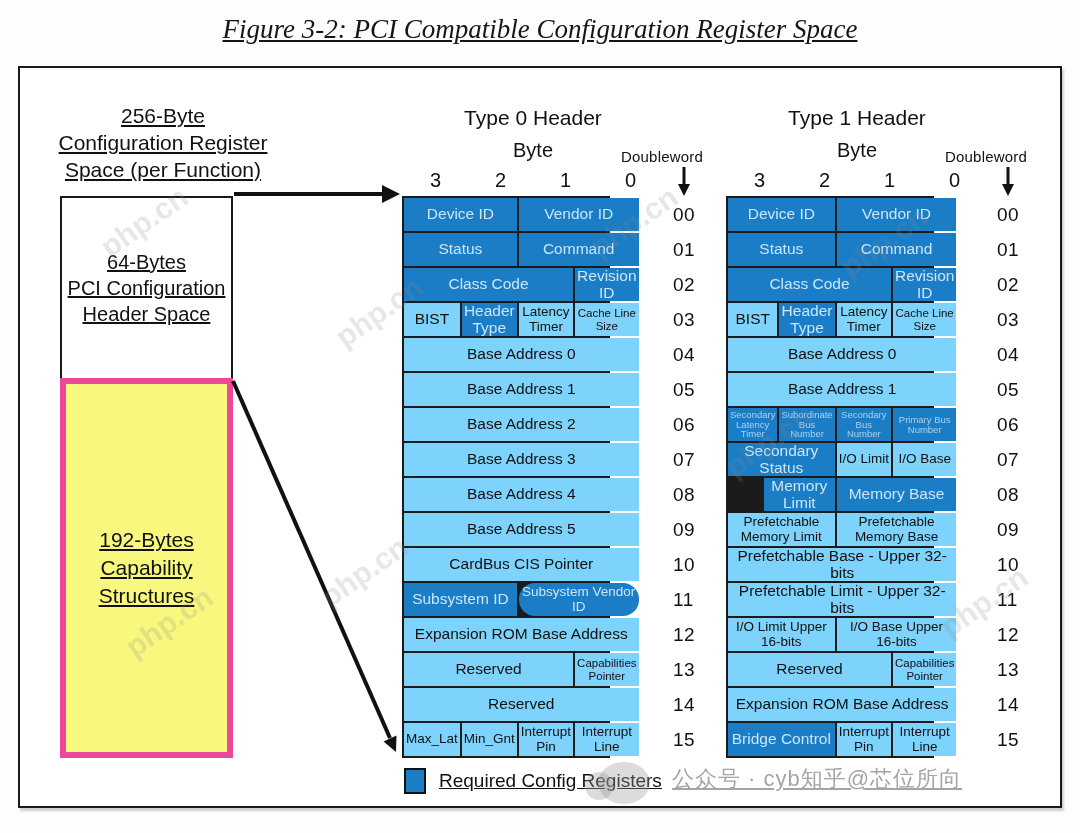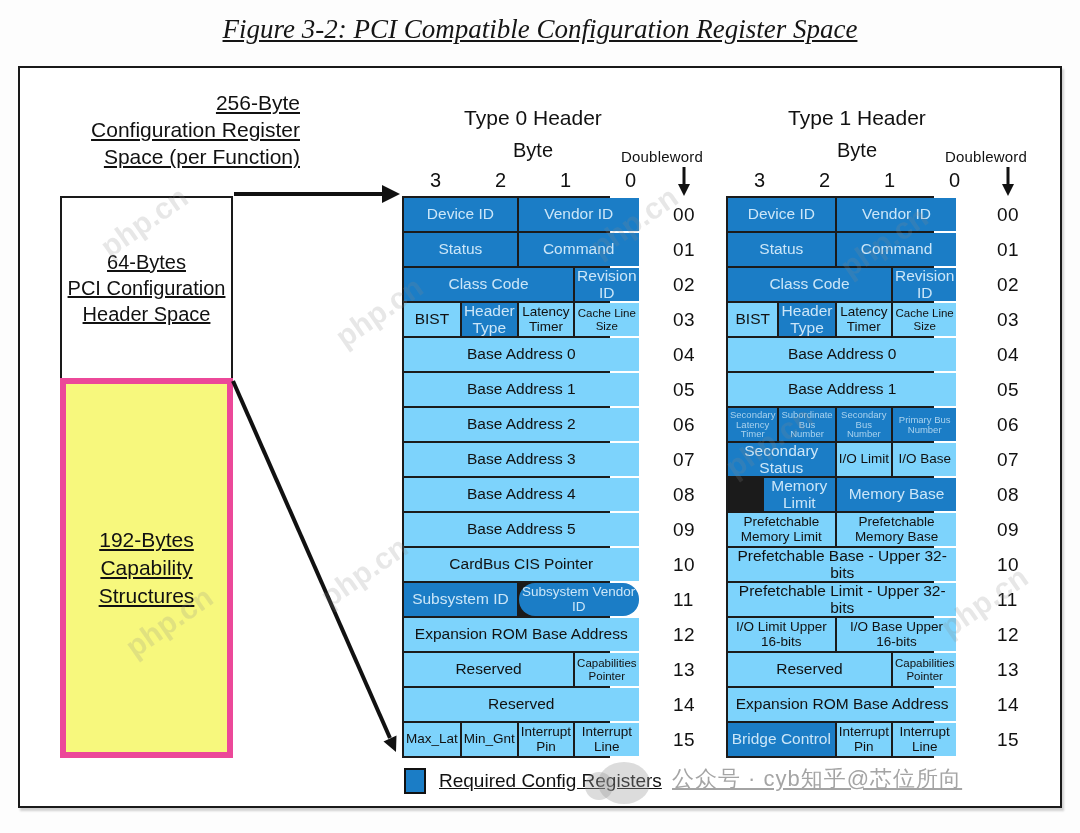--- a/index.html
+++ b/index.html
@@ -8,21 +8,21 @@
   .abs { position:absolute;text-decoration:underline; }
   #stage { position:relative; width:1080px; height:833px; }
 
   #figure-title { top:14px; left:0; width:1080px; text-align:center;
     font-family:"Liberation Serif", serif; font-style:italic; font-size:27px; color:#151515; }
 
   #outer-box { left:18px; top:66px; width:1044px; height:742px;
     border:2px solid #1a1a1a; background:#fff; box-shadow:2px 3px 2px rgba(0,0,0,0.18); }
 
   
-  #left-heading { left:26px; top:89px; width:274px; text-align:right;
+  #left-heading { left:26px; top:102px; width:274px; text-align:center;
     font-size:21px; line-height:27px; }
   #header-space-box { left:60px; top:196px; width:173px; height:184px;
     border:2px solid #1a1a1a; background:#fff; display:flex; flex-direction:column;
     justify-content:center; align-items:center; font-size:20px; line-height:26px; text-align:center; }
   #capability-box { left:60px; top:378px; width:173px; height:380px;
     border:6px solid #ec4899; background:#f7f87d; display:flex; flex-direction:column;
     justify-content:center; align-items:center; font-size:21px; line-height:28px; text-align:center; }
 
   
   .table-group { position:absolute; top:106px; width:262px; }

